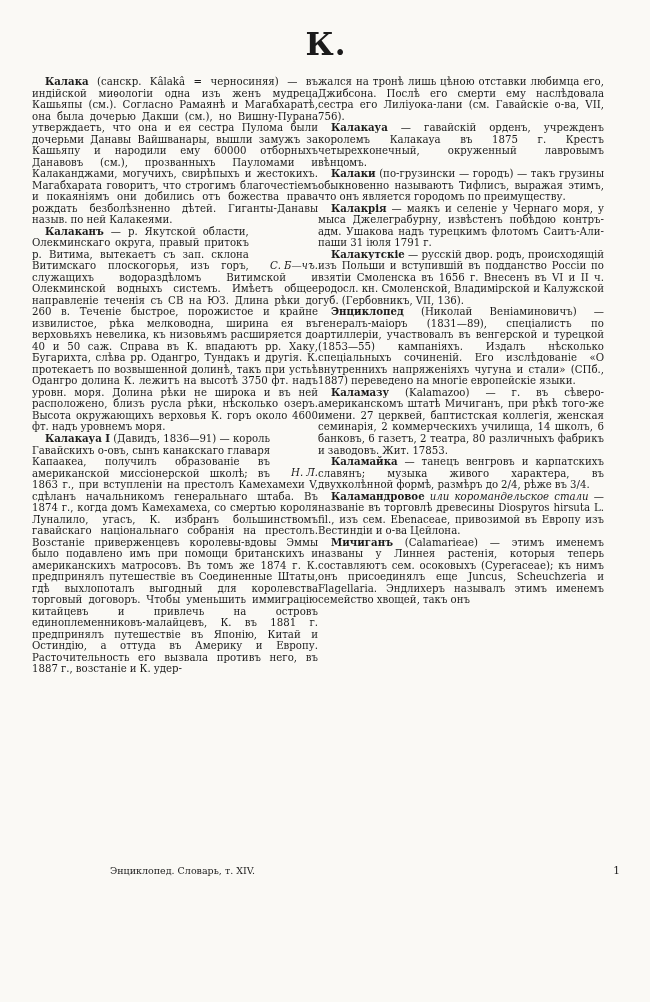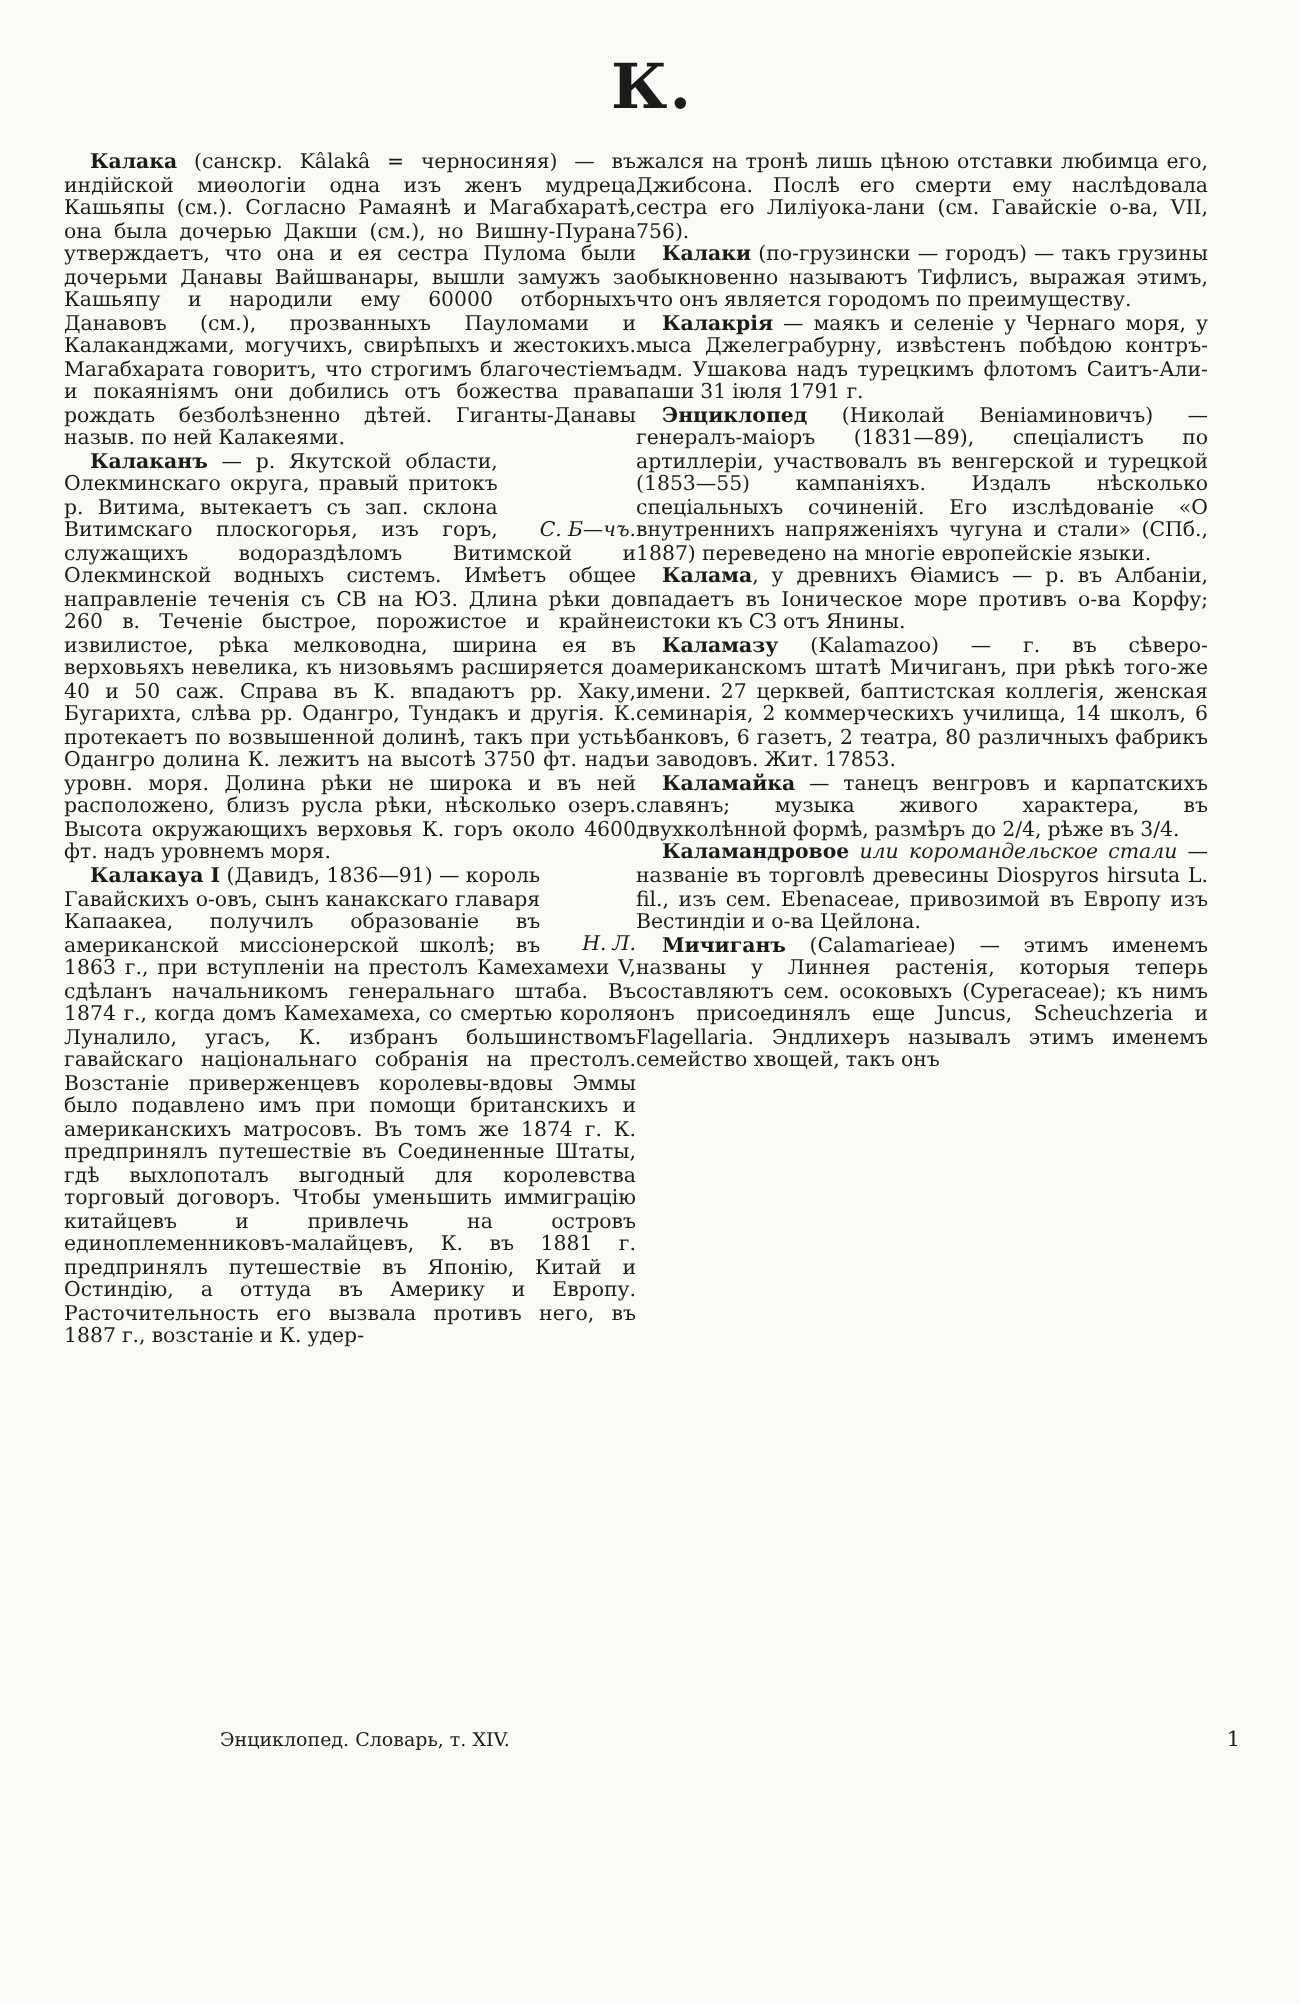--- a/index.html
+++ b/index.html
@@ -60,24 +60,25 @@
   <div class="letter-heading">К.</div>
 
   <div class="columns">
     <div class="col">
         <p class="entry"><b class="headword">Калака</b> (санскр. Kâlakâ = черносиняя) — въ индійской миѳологіи одна изъ женъ мудреца Кашьяпы (см.). Согласно Рамаянѣ и Магабхаратѣ, она была дочерью Дакши (см.), но Вишну-Пурана утверждаетъ, что она и ея сестра Пулома были дочерьми Данавы Вайшванары, вышли замужъ за Кашьяпу и народили ему 60000 отборныхъ Данавовъ (см.), прозванныхъ Пауломами и Калаканджами, могучихъ, свирѣпыхъ и жестокихъ. Магабхарата говоритъ, что строгимъ благочестіемъ и покаяніямъ они добились отъ божества права рождать безболѣзненно дѣтей. Гиганты-Данавы назыв. по ней Калакеями.<span class="signature">С. Б—чъ.</span></p>
         <p class="entry"><b class="headword">Калаканъ</b> — р. Якутской области, Олекминскаго округа, правый притокъ р. Витима, вытекаетъ съ зап. склона Витимскаго плоскогорья, изъ горъ, служащихъ водораздѣломъ Витимской и Олекминской водныхъ системъ. Имѣетъ общее направленіе теченія съ СВ на ЮЗ. Длина рѣки до 260 в. Теченіе быстрое, порожистое и крайне извилистое, рѣка мелководна, ширина ея въ верховьяхъ невелика, къ низовьямъ расширяется до 40 и 50 саж. Справа въ К. впадаютъ рр. Хаку, Бугарихта, слѣва рр. Одангро, Тундакъ и другія. К. протекаетъ по возвышенной долинѣ, такъ при устьѣ Одангро долина К. лежитъ на высотѣ 3750 фт. надъ уровн. моря. Долина рѣки не широка и въ ней расположено, близъ русла рѣки, нѣсколько озеръ. Высота окружающихъ верховья К. горъ около 4600 фт. надъ уровнемъ моря.<span class="signature">Н. Л.</span></p>
         <p class="entry"><b class="headword">Калакауа I</b> (Давидъ, 1836—91) — король Гавайскихъ о-овъ, сынъ канакскаго главаря Капаакеа, получилъ образованіе въ американской миссіонерской школѣ; въ 1863 г., при вступленіи на престолъ Камехамехи V, сдѣланъ начальникомъ генеральнаго штаба. Въ 1874 г., когда домъ Камехамеха, со смертью короля Луналило, угасъ, К. избранъ большинствомъ гавайскаго національнаго собранія на престолъ. Возстаніе приверженцевъ королевы-вдовы Эммы было подавлено имъ при помощи британскихъ и американскихъ матросовъ. Въ томъ же 1874 г. К. предпринялъ путешествіе въ Соединенные Штаты, гдѣ выхлопоталъ выгодный для королевства торговый договоръ. Чтобы уменьшить иммиграцію китайцевъ и привлечь на островъ единоплеменниковъ-малайцевъ, К. въ 1881 г. предпринялъ путешествіе въ Японію, Китай и Остиндію, а оттуда въ Америку и Европу. Расточительность его вызвала противъ него, въ 1887 г., возстаніе и К. удер-</p>
       </div>
     <div class="col">
         <p class="entry cont">жался на тронѣ лишь цѣною отставки любимца его, Джибсона. Послѣ его смерти ему наслѣдовала сестра его Лиліуока-лани (см. Гавайскіе о-ва, VII, 756).</p>
+        <p class="entry"><b class="headword">Калакауа</b> — гавайскій орденъ, учрежденъ королемъ Калакауа въ 1875 г. Крестъ четырехконечный, окруженный лавровымъ вѣнцомъ.</p>
         <p class="entry"><b class="headword">Калаки</b> (по-грузински — городъ) — такъ грузины обыкновенно называютъ Тифлисъ, выражая этимъ, что онъ является городомъ по преимуществу.</p>
         <p class="entry"><b class="headword">Калакрія</b> — маякъ и селеніе у Чернаго моря, у мыса Джелеграбурну, извѣстенъ побѣдою контръ-адм. Ушакова надъ турецкимъ флотомъ Саитъ-Али-паши 31 іюля 1791 г.</p>
+        <p class="entry"><b class="headword">Калакутскіе</b> — русскій двор. родъ, происходящій изъ Польши и вступившій въ подданство Россіи по взятіи Смоленска въ 1656 г. Внесенъ въ VI и II ч. родосл. кн. Смоленской, Владимірской и Калужской губ. (Гербовникъ, VII, 136).</p>
         <p class="entry"><b class="headword">Энциклопед</b> (Николай Веніаминовичъ) — генералъ-маіоръ (1831—89), спеціалистъ по артиллеріи, участвовалъ въ венгерской и турецкой (1853—55) кампаніяхъ. Издалъ нѣсколько спеціальныхъ сочиненій. Его изслѣдованіе «О внутреннихъ напряженіяхъ чугуна и стали» (СПб., 1887) переведено на многіе европейскіе языки.</p>
-        <p class="entry"><b class="headword">Калама</b>, у древнихъ Ѳіамисъ — р. въ Албаніи, впадаетъ въ Іоническое море противъ о-ва Корфу; истоки къ СЗ отъ Янины.</p>
         <p class="entry"><b class="headword">Каламазу</b> (Kalamazoo) — г. въ сѣверо-американскомъ штатѣ Мичиганъ, при рѣкѣ того-же имени. 27 церквей, баптистская коллегія, женская семинарія, 2 коммерческихъ училища, 14 школъ, 6 банковъ, 6 газетъ, 2 театра, 80 различныхъ фабрикъ и заводовъ. Жит. 17853.</p>
         <p class="entry"><b class="headword">Каламайка</b> — танецъ венгровъ и карпатскихъ славянъ; музыка живого характера, въ двухколѣнной формѣ, размѣръ до 2/4, рѣже въ 3/4.</p>
         <p class="entry"><b class="headword">Каламандровое</b><i class="alt-name"> или коромандельское стали</i> — названіе въ торговлѣ древесины Diospyros hirsuta L. fil., изъ сем. Ebenaceae, привозимой въ Европу изъ Вестиндіи и о-ва Цейлона.</p>
         <p class="entry"><b class="headword">Мичиганъ</b> (Calamarieae) — этимъ именемъ названы у Линнея растенія, которыя теперь составляютъ сем. осоковыхъ (Cyperaceae); къ нимъ онъ присоединялъ еще Juncus, Scheuchzeria и Flagellaria. Эндлихеръ называлъ этимъ именемъ семейство хвощей, такъ онъ</p>
       </div>
   </div>
 
   <div class="footer">
     <span class="footer-left">Энциклопед. Словарь, т. XIV.</span>
     <span class="page-number">1</span>

